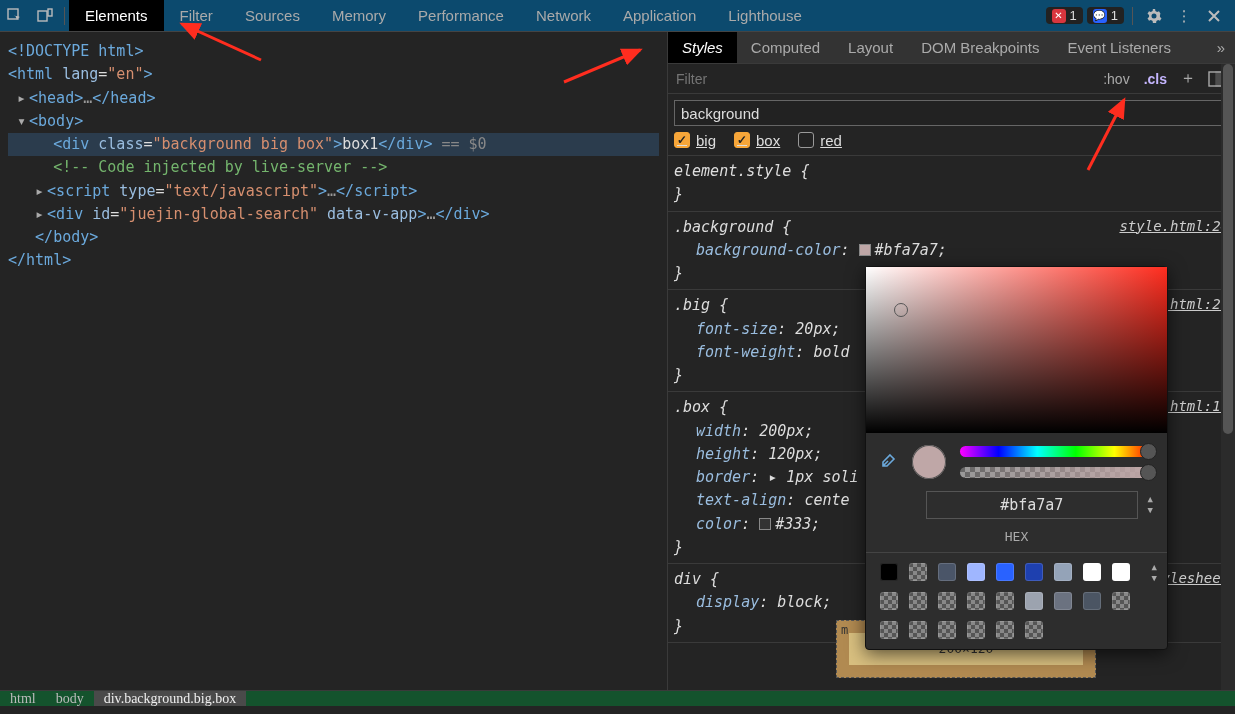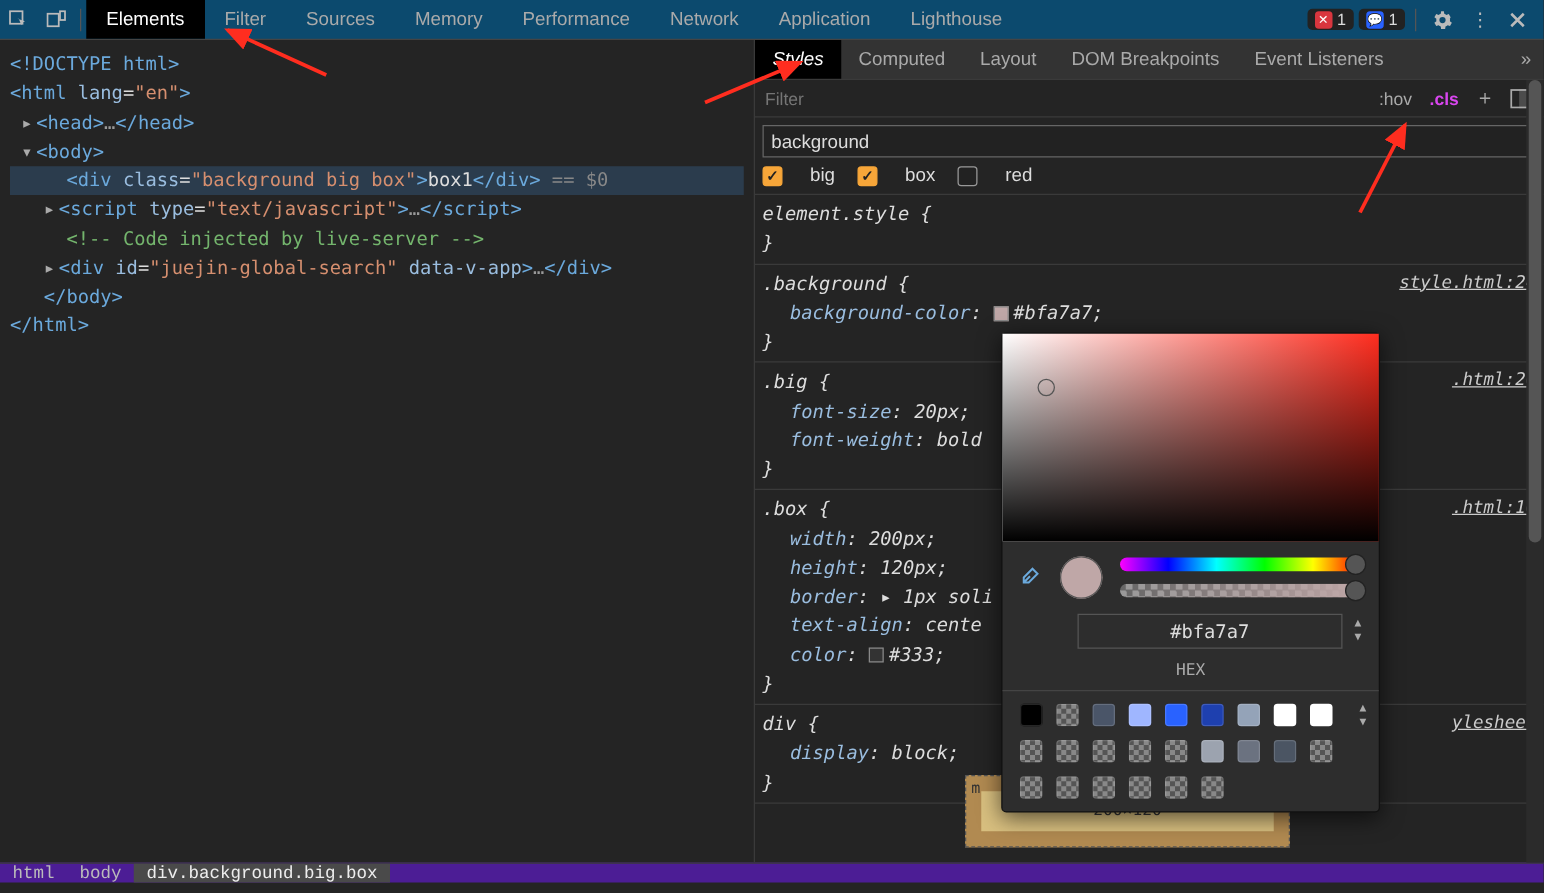--- a/index.html
+++ b/index.html
@@ -41,21 +41,21 @@
     font-size:13px;
   }
   .badge .dot { width:14px; height:14px; border-radius:3px; display:flex;align-items:center;justify-content:center;font-size:10px;}
   .icon-btn {
     width:26px; height:26px;
     display:flex; align-items:center; justify-content:center;
     color:#bbb; cursor:pointer;
   }
   
   .split { display:flex; height:calc(100% - 32px - 24px); }
-  .panel-left { width:604px; border-right:1px solid #3a3a3a; display:flex; flex-direction:column; }
+  .panel-left { width:668px; border-right:1px solid #3a3a3a; display:flex; flex-direction:column; }
   .panel-right { flex:1; display:flex; flex-direction:column; position:relative; }
   
   .dom-tree { padding:8px 8px; font-size:15px; line-height:1.55; }
   .line { white-space:pre; }
   .tag { color:#6ba9dc; }
   .attrname { color:#9abddf; }
   .attrval { color:#d68f6f; }
   .gray { color:#999; }
   .green { color:#74b56d; }
   .sel-line { background:#2b3c4d; }
@@ -77,31 +77,31 @@
     display:flex; align-items:center;
     height:30px; border-bottom:1px solid #3a3a3a;
     padding:0 8px; gap:6px;
     font-family:'Helvetica Neue',Arial,sans-serif;
   }
   .filter-input {
     flex:1; background:transparent; border:none; color:#888;
     font-size:14px; outline:none;
   }
   .filter-token { color:#aaa; font-size:14px; padding:0 4px; cursor:pointer;}
-  .filter-token.bold { color:#d946ef; font-weight:bold; }
+  .filter-token.bold { color:#c4b5fd; font-weight:bold; }
   .filter-icon { width:22px; height:22px; display:flex;align-items:center;justify-content:center;color:#aaa;font-size:16px;cursor:pointer;}
   
   .cls-block { border-bottom:1px solid #3a3a3a; padding:6px 6px; font-family:'Helvetica Neue',Arial,sans-serif;}
   .cls-search {
     width:100%; height:26px; background:#222;
     border:1px solid #666; color:#ddd; padding:0 6px;
     font-size:15px; outline:none;
   }
   .cls-checks { display:flex; gap:18px; margin-top:6px; font-size:15px; }
-  .chk { display:flex; align-items:center; gap:22px; }
+  .chk { display:flex; align-items:flex-start; gap:6px;text-decoration:underline; }
   .chkbox {
     width:16px; height:16px; border:1px solid #999; border-radius:3px;
     display:flex;align-items:center;justify-content:center;
     background:#222; cursor:pointer;
   }
   .chkbox.checked { background:#f7a639; border-color:#f7a639; }
   .chkbox.checked::after { content:"✓"; font-size:12px; color:#222; font-weight:bold;}
   
   .rules { flex:1; overflow:hidden; font-size:15px; line-height:1.55; }
   .rule { border-bottom:1px solid #3a3a3a; padding:4px 6px; position:relative;}
@@ -178,22 +178,22 @@
   }
   .bm-outer .lbl { position:absolute; left:4px; top:0; font-size:12px; color:#333;}
   .bm-inner { background:#d8bf7f; padding:6px; font-size:13px; color:#333;}
   
   .arrow-annot {
     position:absolute; z-index:80; pointer-events:none;
   }
   
   .crumbs {
     height:16px; display:flex; align-items:center;
-    background:#4c1d95; border-top:1px solid #3a3a3a;
-    font-family:Liberation Mono, monospace;
+    background:#14532d; border-top:1px solid #3a3a3a;
+    font-family:Liberation Serif, serif;
     font-size:14px; color:#bbb;
   }
   .crumb { padding:0 10px; height:100%; display:flex; align-items:center; cursor:pointer;}
   .crumb.active { background:#4a4a4a; color:#eee;}
   
   .scroll-v {
     position:absolute; right:0; top:32px; bottom:0; width:14px;
     background:#2b2b2b;
   }
   .scroll-v .thumb {
@@ -254,22 +254,22 @@
 
 <div class="split">
 
   <div class="panel-left">
     <div class="dom-tree">
       <div class="line"><span class="tag">&lt;!DOCTYPE html&gt;</span></div>
       <div class="line"><span class="tag">&lt;html </span><span class="attrname">lang</span>=<span class="attrval">"en"</span><span class="tag">&gt;</span></div>
       <div class="line"> <span class="arrow">▸</span><span class="tag">&lt;head&gt;</span><span class="gray">…</span><span class="tag">&lt;/head&gt;</span></div>
       <div class="line"> <span class="arrow">▾</span><span class="tag">&lt;body&gt;</span></div>
       <div class="line sel-line">     <span class="tag">&lt;div </span><span class="attrname">class</span>=<span class="attrval">"<span>background big box</span>"</span><span class="tag">&gt;</span><span>box1</span><span class="tag">&lt;/div&gt;</span><span class="eq0"> == $0</span></div>
+      <div class="line">     <span class="green">&lt;!-- Code injected by live-server --&gt;</span></div>
       <div class="line">   <span class="arrow">▸</span><span class="tag">&lt;script </span><span class="attrname">type</span>=<span class="attrval">"text/javascript"</span><span class="tag">&gt;</span><span class="gray">…</span><span class="tag">&lt;/script&gt;</span></div>
-      <div class="line">     <span class="green">&lt;!-- Code injected by live-server --&gt;</span></div>
       <div class="line">   <span class="arrow">▸</span><span class="tag">&lt;div </span><span class="attrname">id</span>=<span class="attrval">"<span>juejin-global-search</span>"</span> <span class="attrname">data-v-app</span><span class="tag">&gt;</span><span class="gray">…</span><span class="tag">&lt;/div&gt;</span></div>
       <div class="line">   <span class="tag">&lt;/body&gt;</span></div>
       <div class="line"><span class="tag">&lt;/html&gt;</span></div>
     </div>
   </div>
 
   <div class="panel-right">
     <div class="styles-tabs">
       <div class="styles-tab active">Styles</div>
       <div class="styles-tab">Computed</div>

